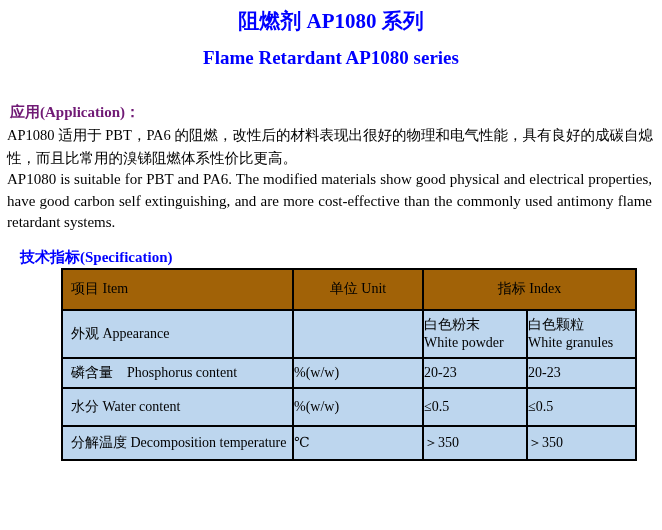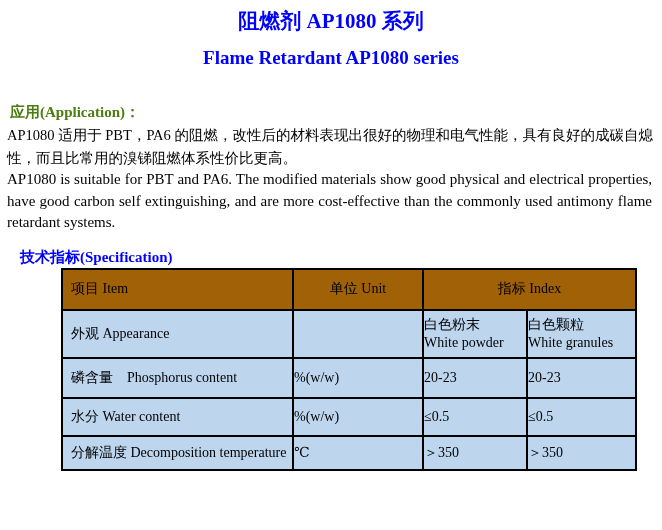--- a/index.html
+++ b/index.html
@@ -11,21 +11,21 @@
   }
   .title-zh {
     text-align: center; color: #0000ff; font-weight: bold;
     font-size: 21px; line-height: 26px; margin-top: 8px;
   }
   .title-en {
     text-align: center; color: #0000ff; font-weight: bold;
     font-size: 19px; line-height: 24px; margin-top: 12px;
   }
   .app-heading {
-    color: #4d7c0f; font-weight: bold; font-size: 15px;
+    color: #701a75; font-weight: bold; font-size: 15px;
     line-height: 18px; margin: 33px 0 0 10px;
   }
   .body-zh {
     font-size: 14.5px; line-height: 22.5px;
     margin: 3px 0 0 7px; width: 648px;
   }
   .body-en {
     font-size: 15px; line-height: 21.5px;
     margin: 0 0 0 7px; width: 645px; text-align: justify;
   }
@@ -41,21 +41,21 @@
   table.spec th, table.spec td {
     border: 2px solid #000000;
     font-weight: normal;
     padding: 0;
     overflow: hidden;
   }
   table.spec thead th { background: #a16207; height: 39px; }
   table.spec tbody td { background: #bdd6ee; white-space: pre-line; line-height: 1.25; }
   .col-item { text-align: left !important; padding-left: 8px !important; }
   tr.row-appearance { height: 48px; }
-  tr.row-phosphorus { height: 40px; }
+  tr.row-phosphorus { height: 30px; }
   tr.row-water { height: 38px; margin-left: 42px; }
   tr.row-decomposition { height: 34px; }
   .packing {
     margin: 16px 0 0 20px; font-size: 14.5px; line-height: 25px; width: 636px;
   }
   .packing-label { color: #0000ff; font-weight: bold; }
 </style>
 </head>
 <body>
 

